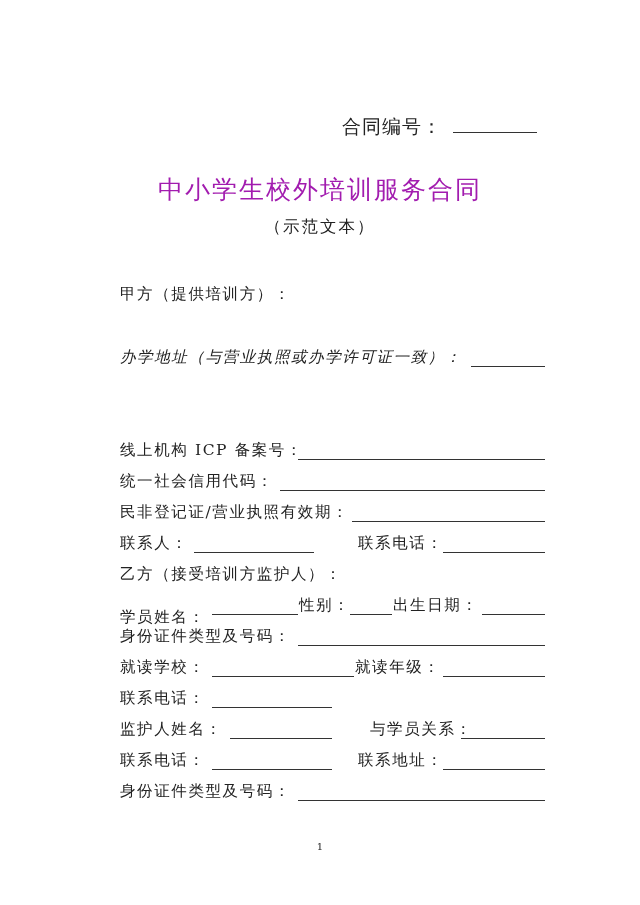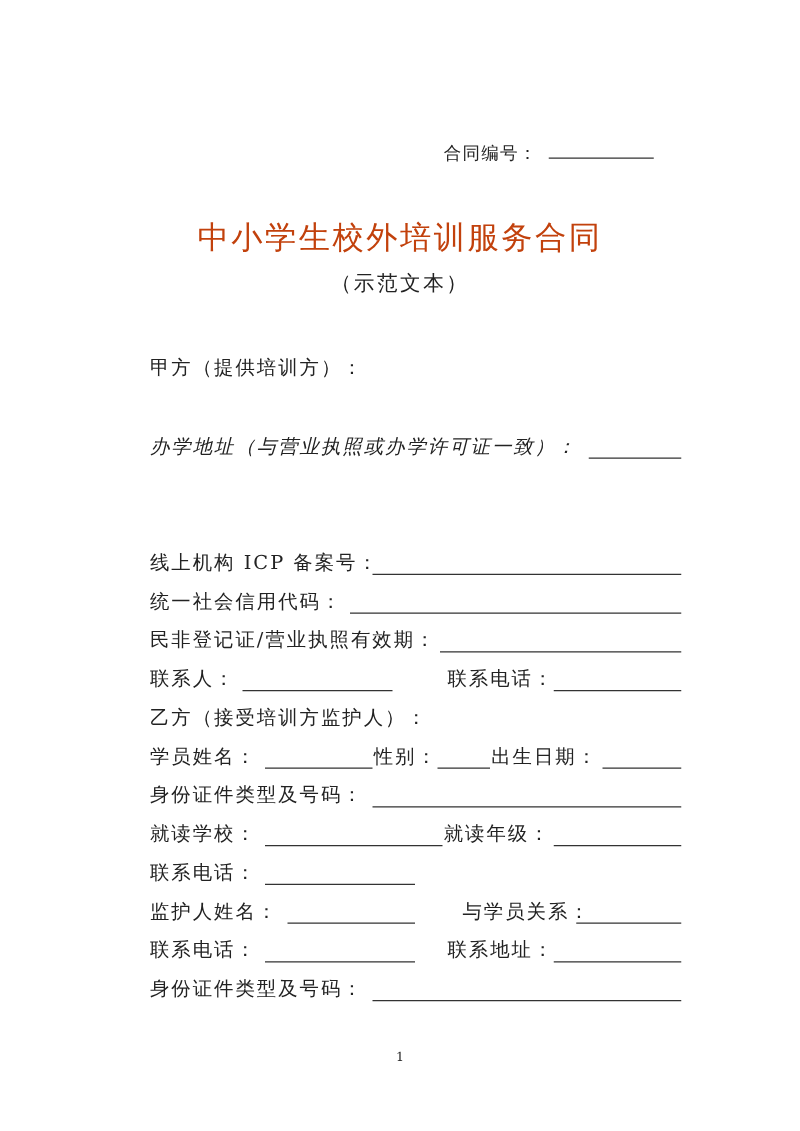--- a/index.html
+++ b/index.html
@@ -3,23 +3,23 @@
   <meta charset="utf-8">
   <style>
     html, body { margin: 0; padding: 0; background: #ffffff; }
     body {
       width: 640px; height: 905px; position: relative; overflow: hidden;
       font-family: "DejaVu Serif", "Liberation Serif", serif;
       color: #222;
     }
     .page { position: absolute; left: 0; top: 0; width: 640px; height: 905px; background: #fff; }
     .abs { position: absolute; white-space: nowrap; }
-    .contract-no { left: 355px; top: 114px; font-size: 14px; letter-spacing: 1px; }
+    .contract-no { left: 342px; top: 114px; font-size: 19px; letter-spacing: 1px; }
     .blank { display: inline-block; border-bottom: 1px solid #333; vertical-align: baseline; height: 1px; }
-    .title { left: 0; width: 640px; text-align: center; top: 173px; font-family: "DejaVu Sans", "Liberation Sans", sans-serif; font-size: 25px; letter-spacing: 2px; color: #c2410c; }
+    .title { left: 0; width: 640px; text-align: center; top: 173px; font-family: "DejaVu Sans", "Liberation Sans", sans-serif; font-size: 25px; letter-spacing: 2px; color: #a21caf; }
     .subtitle { left: 0; width: 640px; text-align: center; top: 216px; font-size: 16.5px; letter-spacing: 2px; }
     .row { position: absolute; left: 120px; width: 425px; height: 24px; font-size: 15.5px; letter-spacing: 1.6px; }
     .row .lbl { position: absolute; top: 0; white-space: nowrap; }
     .row .ln { position: absolute; bottom: 4px; border-bottom: 1px solid #333; height: 0; }
     .pagenum { left: 0; width: 640px; text-align: center; top: 841px; font-size: 10px; }
   </style>
 </head>
 <body>
 
 <div class="page">
@@ -64,21 +64,21 @@
     <span class="ln" style="left:74px;width:120px;"></span>
     <span class="lbl" style="left:238px;">联系电话：</span>
     <span class="ln" style="left:323px;width:102px;"></span>
   </div>
 
   <div class="row" style="top:564px;">
     <span class="lbl" style="left:0;">乙方（接受培训方监护人）：</span>
   </div>
 
   <div class="row" style="top:595px;">
-    <span class="lbl" style="left:0;">学员姓名：</span>
+    <span class="lbl" style="left:0;margin-top:12px;">学员姓名：</span>
     <span class="ln" style="left:92px;width:86px;"></span>
     <span class="lbl" style="left:179px;">性别：</span>
     <span class="ln" style="left:230px;width:42px;"></span>
     <span class="lbl" style="left:273px;">出生日期：</span>
     <span class="ln" style="left:362px;width:63px;"></span>
   </div>
 
   <div class="row" style="top:626px;">
     <span class="lbl" style="left:0;">身份证件类型及号码：</span>
     <span class="ln" style="left:178px;width:247px;"></span>

